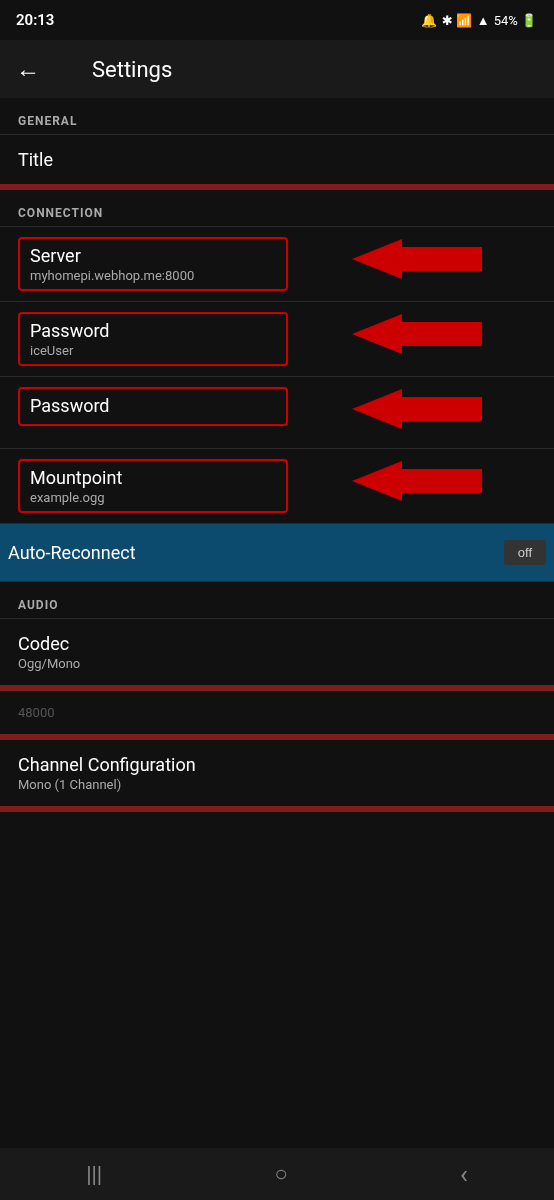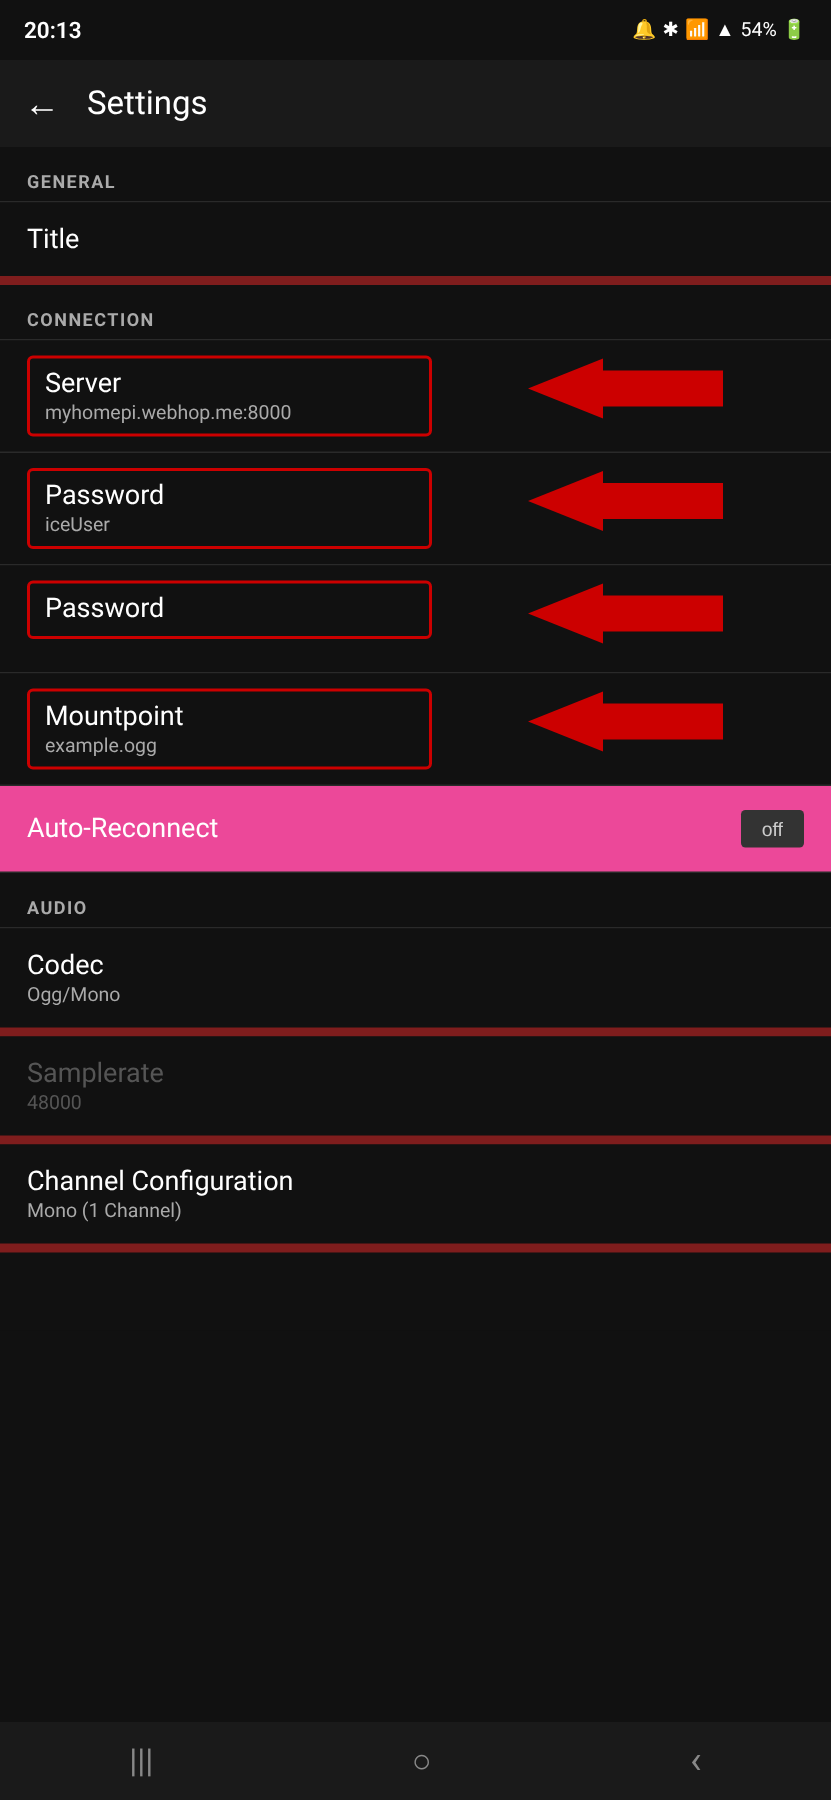--- a/index.html
+++ b/index.html
@@ -54,20 +54,21 @@
     }
     .app-bar-back {
       font-size: 24px;
       color: #ffffff;
       cursor: pointer;
     }
     .app-bar-title {
       font-size: 22px;
       font-weight: 400;
       color: #ffffff;
+      margin-left: 34px;
     }
 
     
     .settings-content {
       background: #111111;
     }
 
     .section-header {
       padding: 16px 30px 6px 18px;
       font-size: 12px;
@@ -158,23 +159,23 @@
     .arrow-left {
       width: 130px;
       height: 44px;
     }
 
     
     .settings-item-row {
       display: flex;
       align-items: center;
       justify-content: space-between;
-      padding: 16px 18px;
+      padding: 16px 8px;
       border-bottom: 1px solid #2a2a2a;
-      background: #ec4899;
+      background: #0c4a6e;
     }
 
     .toggle-off {
       background: #333333;
       color: #cccccc;
       font-size: 13px;
       padding: 5px 14px;
       border-radius: 3px;
       font-weight: 400;
       border: none;
@@ -293,21 +294,20 @@
 
   <div class="section-header">AUDIO</div>
   <div class="divider"></div>
 
   <div class="settings-item">
     <span class="settings-item-label">Codec</span>
     <span class="settings-item-value">Ogg/Mono</span>
   </div>
 
   <div class="settings-item">
-    <span class="settings-item-label muted">Samplerate</span>
     <span class="settings-item-value muted">48000</span>
   </div>
 
   <div class="settings-item">
     <span class="settings-item-label">Channel Configuration</span>
     <span class="settings-item-value">Mono (1 Channel)</span>
   </div>
 
 </div>
 

